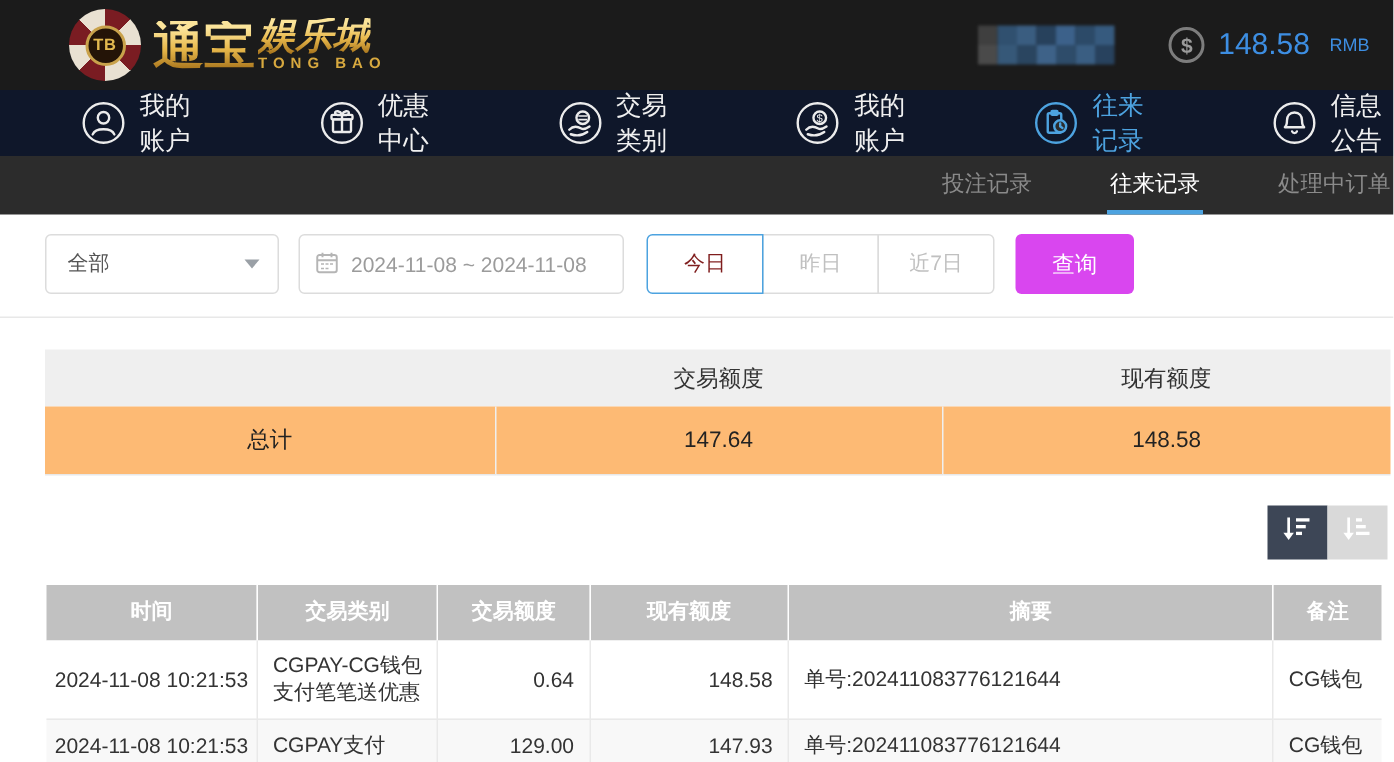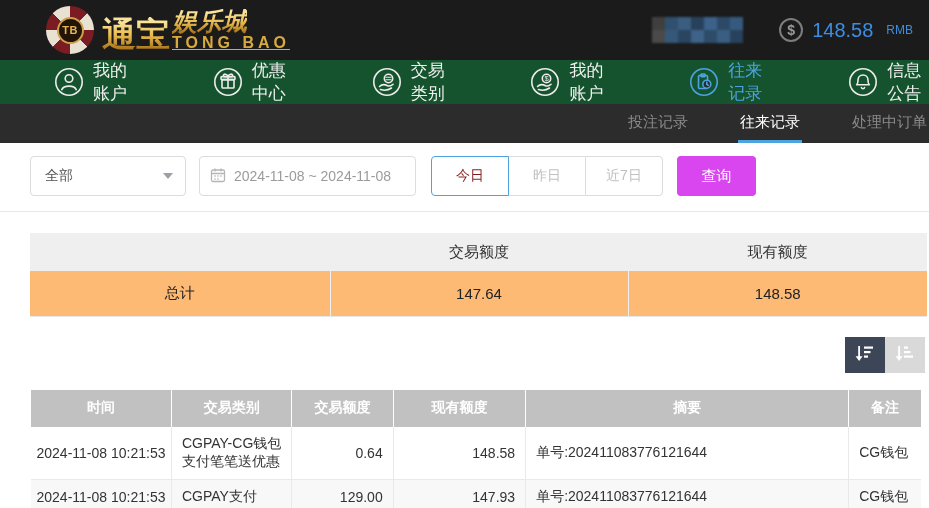--- a/index.html
+++ b/index.html
@@ -17,35 +17,35 @@
     border:2px solid #c9a24b; color:#e3b94f; font-weight:bold; font-size:11px;
     display:flex; align-items:center; justify-content:center; letter-spacing:.5px; }
   .logo-text { display:flex; align-items:flex-end; line-height:1; }
   .logo-main { font-size:34px; font-weight:bold;
     background:linear-gradient(180deg,#fbe49a 15%,#e8b84b 55%,#a8751d 95%);
     -webkit-background-clip:text; background-clip:text; color:transparent; }
   .logo-sub-wrap { display:flex; flex-direction:column; align-items:flex-start; margin-left:2px; }
   .logo-sub { font-size:25px; font-weight:bold;
     background:linear-gradient(180deg,#fbe49a 15%,#e8b84b 55%,#a8751d 95%);
     -webkit-background-clip:text; background-clip:text; color:transparent;font-style:italic; }
-  .logo-en { font-size:16px; font-weight:bold; letter-spacing:4px; color:#d8a93f; margin-top:1px;text-decoration:underline; }
+  .logo-en { font-size:10px; font-weight:bold; letter-spacing:4px; color:#d8a93f; margin-top:1px; }
 
   .header-right { position:absolute; right:16px; top:0; height:60px;
     display:flex; align-items:center; gap:36px; }
   .user-blur { display:flex; align-items:center; filter:blur(1.2px); }
   .blur-cell { width:13px; height:13px; }
   .blur-grid { display:grid; grid-template-columns:repeat(7,13px); grid-template-rows:repeat(2,13px); }
   .balance { display:flex; align-items:center; gap:9px; }
   .dollar-circle { width:24px; height:24px; border-radius:50%; border:2px solid #7d7d7d;
     color:#9a9a9a; font-size:14px; font-weight:bold; display:flex; align-items:center; justify-content:center; }
   .balance-amt { color:#3d8ee2; font-size:20px; }
   .balance-cur { color:#3d8ee2; font-size:12px; margin-left:4px; }
 
   
-  .main-nav { height:44px; background:#14532d; display:flex; align-items:center;
+  .main-nav { height:44px; background:#0f172a; display:flex; align-items:center;
     padding-left:54px; gap:78px; }
   .nav-item { display:flex; align-items:center; gap:9px; color:#f0f0f0; font-size:17px; cursor:pointer; }
   .nav-item svg { display:block; }
   .nav-item.active { color:#4da3e0; }
 
   
   .sub-tabs { height:39px; background:#2c2c2c; display:flex; justify-content:flex-end;
     align-items:stretch; gap:48px; }
   .sub-tab { display:flex; align-items:center; font-size:15px; color:#8a8a8a;
     border-bottom:3px solid transparent; padding:0 2px; cursor:pointer; }

